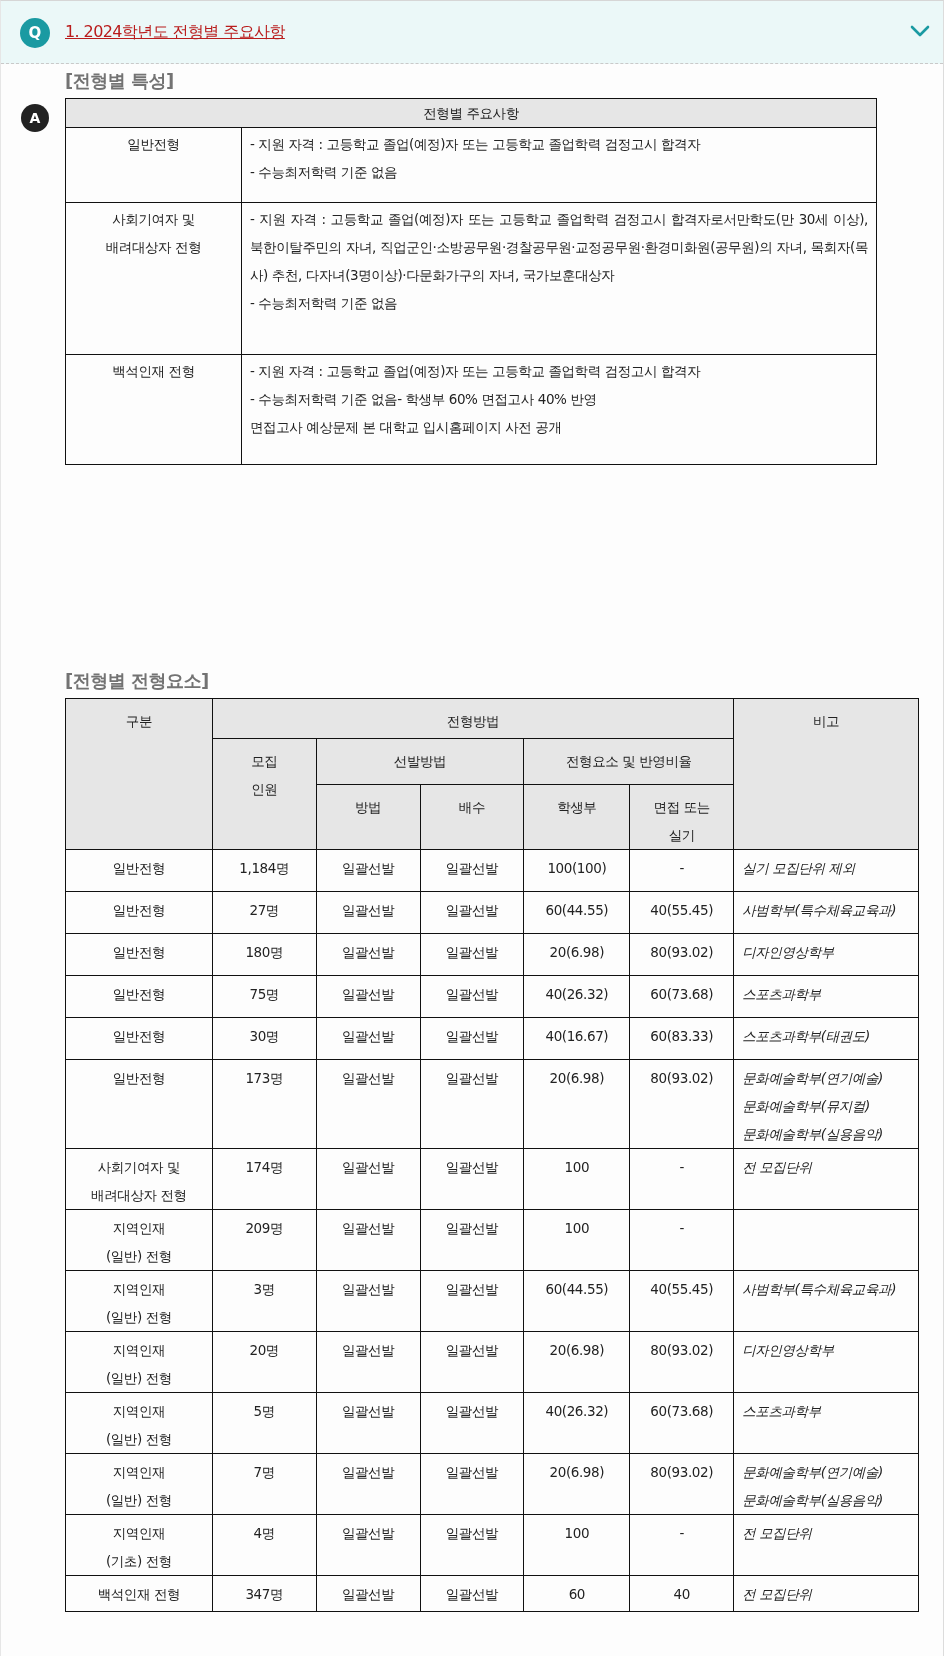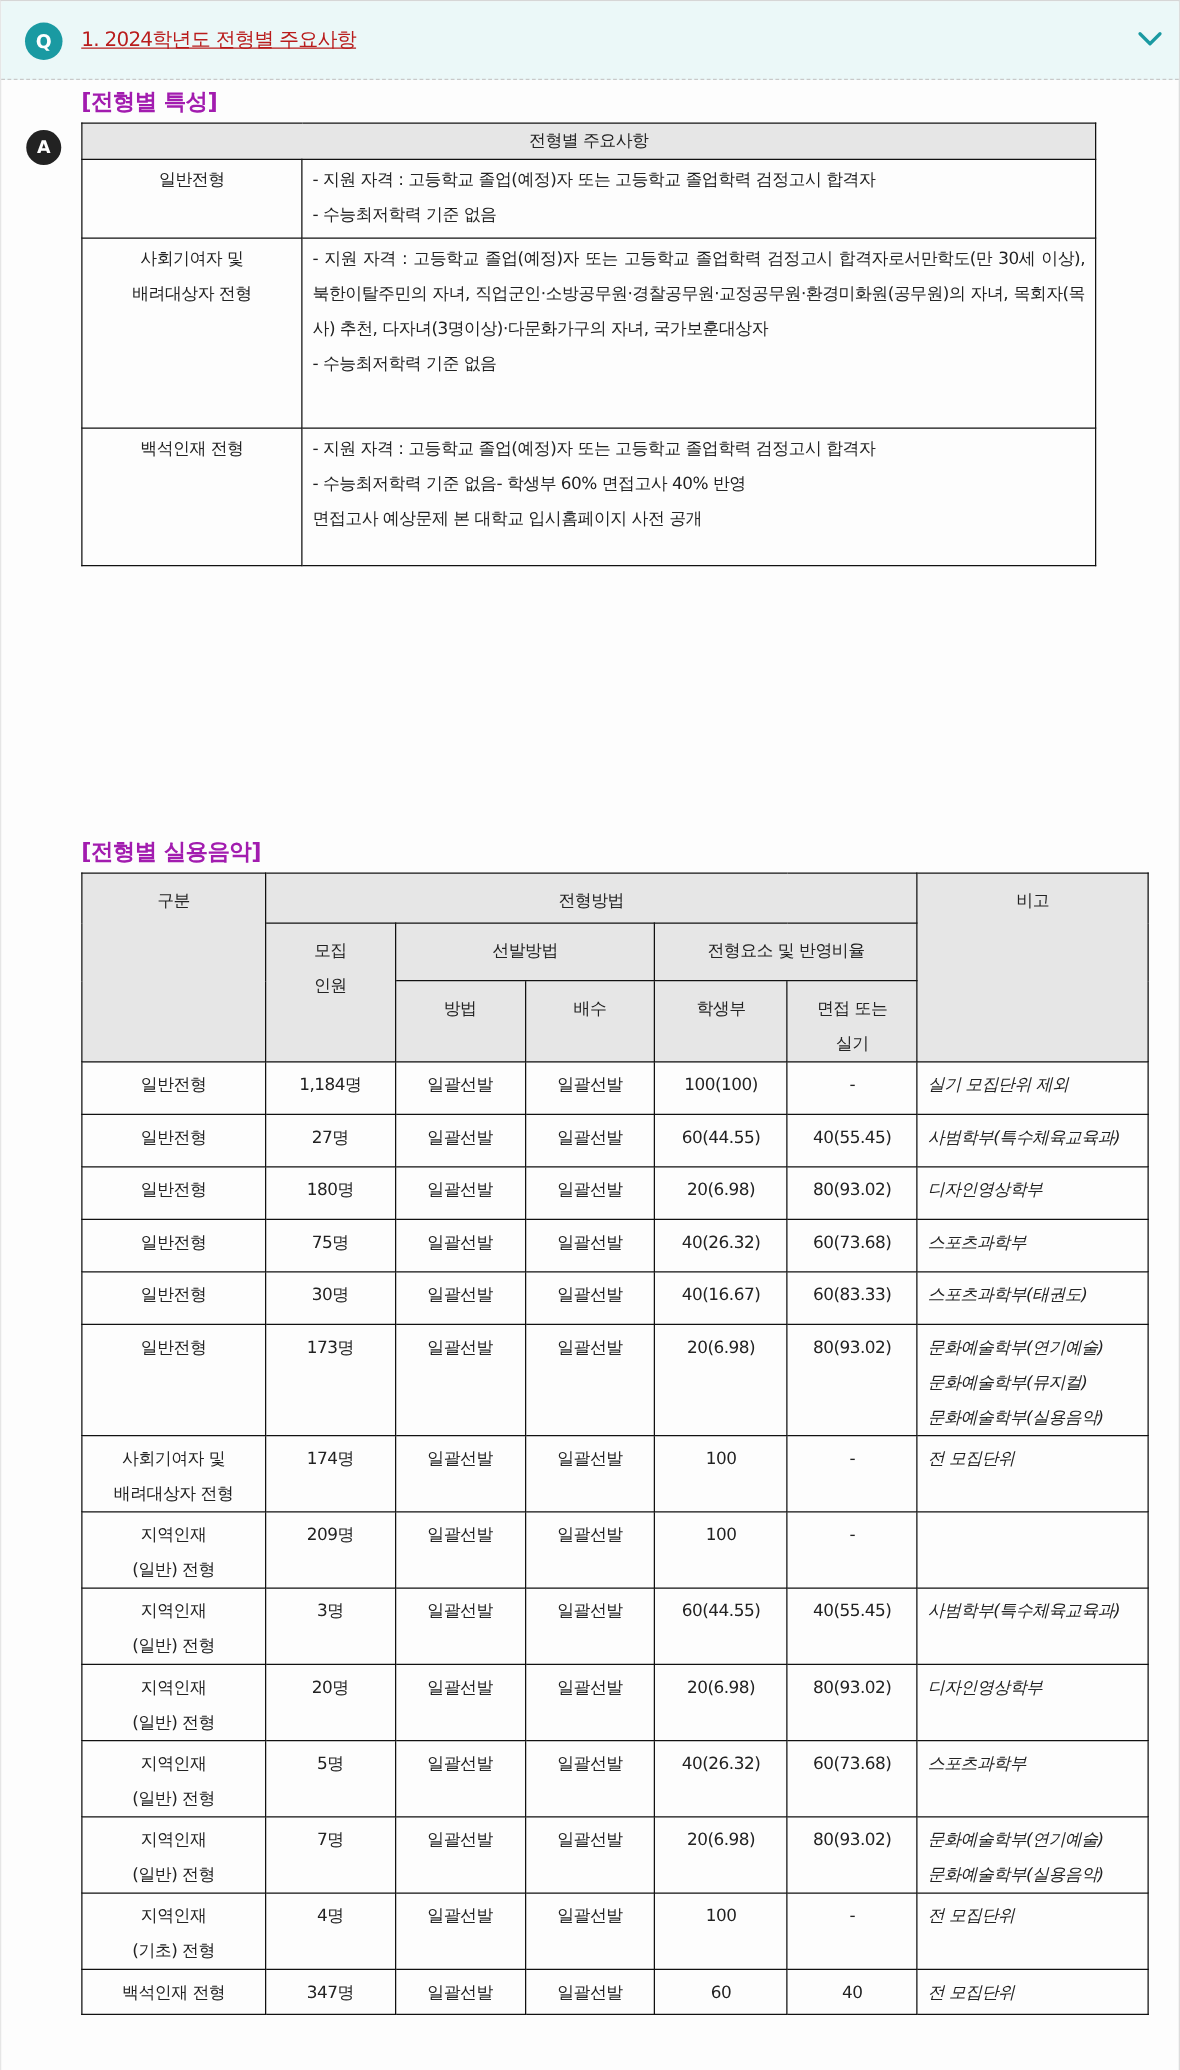--- a/index.html
+++ b/index.html
@@ -29,31 +29,31 @@
   .chevron {
     position: absolute; right: 12px; top: 22px; width: 22px; height: 16px;
   }
   .a-badge {
     position: absolute; left: 20px; top: 103px; width: 28px; height: 28px;
     border-radius: 50%; background: #222; color: #fff;
     font: bold 14px "DejaVu Sans", sans-serif; text-align: center; line-height: 28px;
   }
   .sec-title {
     position: absolute; left: 64px;
-    font: bold 18px "DejaVu Sans", sans-serif; color: #a21caf; letter-spacing: -0.5px;
+    font: bold 18px "DejaVu Sans", sans-serif; color: #737373; letter-spacing: -0.5px;
   }
   table { border-collapse: collapse; position: absolute; left: 64px; font-size: 13.5px; letter-spacing: -0.4px; }
   td, th { border: 1.5px solid #111; vertical-align: top; font-weight: normal; line-height: 28px; }
   th { background: #e6e6e6; text-align: center; }
 
   
   #t1 { top: 97px; width: 812px; }
   #t1 th { height: 24px; vertical-align: middle; }
   #t1 td.label { width: 176px; text-align: center; padding-top: 2px; }
-  #t1 td.desc { padding: 2px 8px 4px 8px; text-align: justify; }
+  #t1 td.desc { padding: 2px 8px 16px 8px; text-align: justify; }
   #t1 .line { display: block; }
 
   
   #t2 { top: 697px; width: 854px; }
   #t2 th { padding-top: 8px; }
   #t2 td { text-align: center; padding-top: 4px; }
   #t2 td.note { text-align: left; padding-left: 8px; padding-right: 4px; font-style: italic; }
   #t2 .line { display: block; }
 </style>
 </head>
@@ -103,21 +103,21 @@
           </td>
           <td class="desc">
             <span class="line">- 지원 자격 : 고등학교 졸업(예정)자 또는 고등학교 졸업학력 검정고시 합격자</span>
             <span class="line">- 수능최저학력 기준 없음- 학생부 60% 면접고사 40% 반영</span>
             <span class="line">면접고사 예상문제 본 대학교 입시홈페이지 사전 공개</span>
           </td>
         </tr>
       </tbody>
   </table>
 
-  <div class="sec-title" style="top:668px;">[전형별 실용음악]</div>
+  <div class="sec-title" style="top:668px;">[전형별 전형요소]</div>
 
   <table id="t2">
     <colgroup>
       <col style="width:147px">
         <col style="width:104px">
         <col style="width:104px">
         <col style="width:104px">
       <col style="width:106px">
         <col style="width:104px">
         <col style="width:185px">

